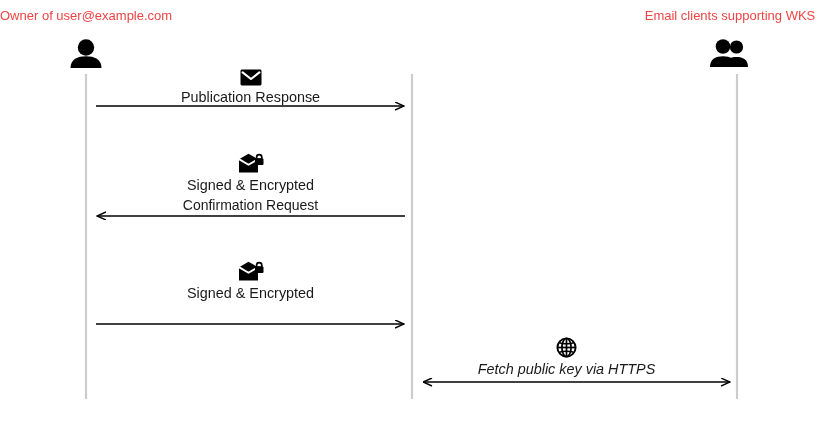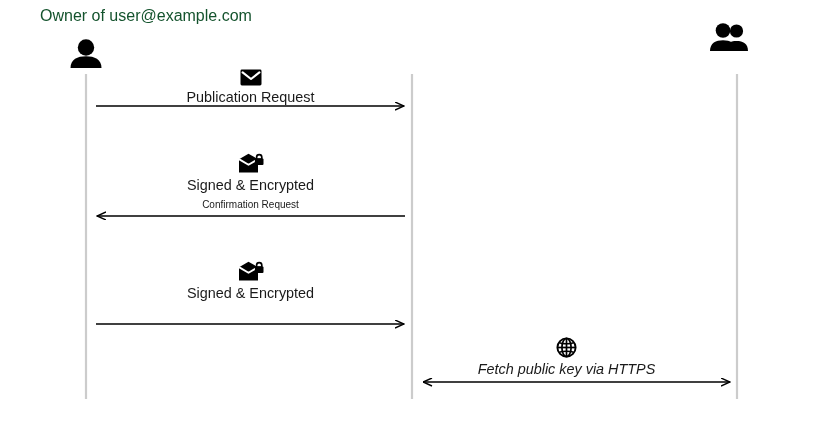--- a/index.html
+++ b/index.html
@@ -27,25 +27,24 @@
     width: 823px;
     height: 428px;
   }
   
   .participant {
     position: absolute;
     text-align: center;
     white-space: nowrap;
   }
   .participant-label {
-    font-size: 16px;
+    font-size: 13px;
     line-height: 16px;
-    color: #14532d;
+    color: #ef4444;
     white-space: nowrap;
-    margin-left: 40px;
   }
   .participant-icon {
     margin-top: 12px;
     height: 34px;
     display: flex;
     align-items: center;
     justify-content: center;
   }
   
   .message {
@@ -59,21 +58,21 @@
     justify-content: center;
     margin-bottom: 1px;
   }
   .message-label {
     font-size: 14.4px;
     line-height: 20px;
     color: #1a1a1a;
     white-space: nowrap;
   }
   .message-label-2 {
-    font-size: 10px;
+    font-size: 14px;
     line-height: 20px;
     color: #1a1a1a;
     white-space: nowrap;
   }
 </style>
 </head>
 <body>
 
 <div id="diagram">
 
@@ -105,38 +104,39 @@
     <div class="participant-icon">
       <svg width="34" height="30" viewBox="0 0 34 30" aria-hidden="true">
         <circle cx="17" cy="9.5" r="8.2" fill="#000000"></circle>
         <path d="M1.5 30 C1.5 21.2 8.5 18.2 17 18.2 C25.5 18.2 32.5 21.2 32.5 30 Z" fill="#000000"></path>
       </svg>
     </div>
   </div>
 
 
   <div class="participant" style="left:637px; top:8px; width:186px;">
+    <div class="participant-label">Email clients supporting WKS</div>
     <div class="participant-icon">
       <svg width="44" height="28" viewBox="0 0 44 28" aria-hidden="true">
         <circle cx="28.5" cy="8" r="6.6" fill="#000000"></circle>
         <path d="M17 28 C17 20.5 22 18 28.5 18 C35 18 40 20.5 40 28 Z" fill="#000000"></path>
         <circle cx="15" cy="7.5" r="7.3" fill="#000000"></circle>
         <path d="M2 28 C2 19.8 8 17.2 15 17.2 C22 17.2 28 19.8 28 28 Z" fill="#000000"></path>
       </svg>
     </div>
   </div>
 
   <div class="message" style="left:96px; top:62px; width:309px;">
     <div class="message-icon">
       <svg width="22" height="17" viewBox="0 0 22 17" aria-hidden="true">
         <rect x="0.5" y="0.5" width="21" height="16" rx="1.4" fill="#000000"></rect>
         <path d="M2.6 3.4 L11 10 L19.4 3.4" fill="none" stroke="#ffffff" stroke-width="2.1" stroke-linecap="round" stroke-linejoin="round"></path>
       </svg>
     </div>
-    <div class="message-label">Publication Request</div>
+    <div class="message-label">Publication Response</div>
   </div>
 
   <div class="message" style="left:96px; top:150px; width:309px;">
     <div class="message-icon">
       <svg width="26" height="21" viewBox="0 0 26 21" aria-hidden="true">
         <path d="M1 6.2 L10.5 0.8 L20 6.2 L20 19.6 L1 19.6 Z" fill="#000000"></path>
         <path d="M1.8 6.6 L10.5 11.8 L19.2 6.6" fill="none" stroke="#ffffff" stroke-width="1.9" stroke-linecap="round" stroke-linejoin="round"></path>
         <path d="M18.6 4.2 a2.6 2.6 0 0 1 5.2 0 V6.2 h-5.2 Z" fill="none" stroke="#000000" stroke-width="1.7"></path>
         <rect x="16.9" y="5.6" width="8.6" height="6.4" rx="1" fill="#000000"></rect>
       </svg>

